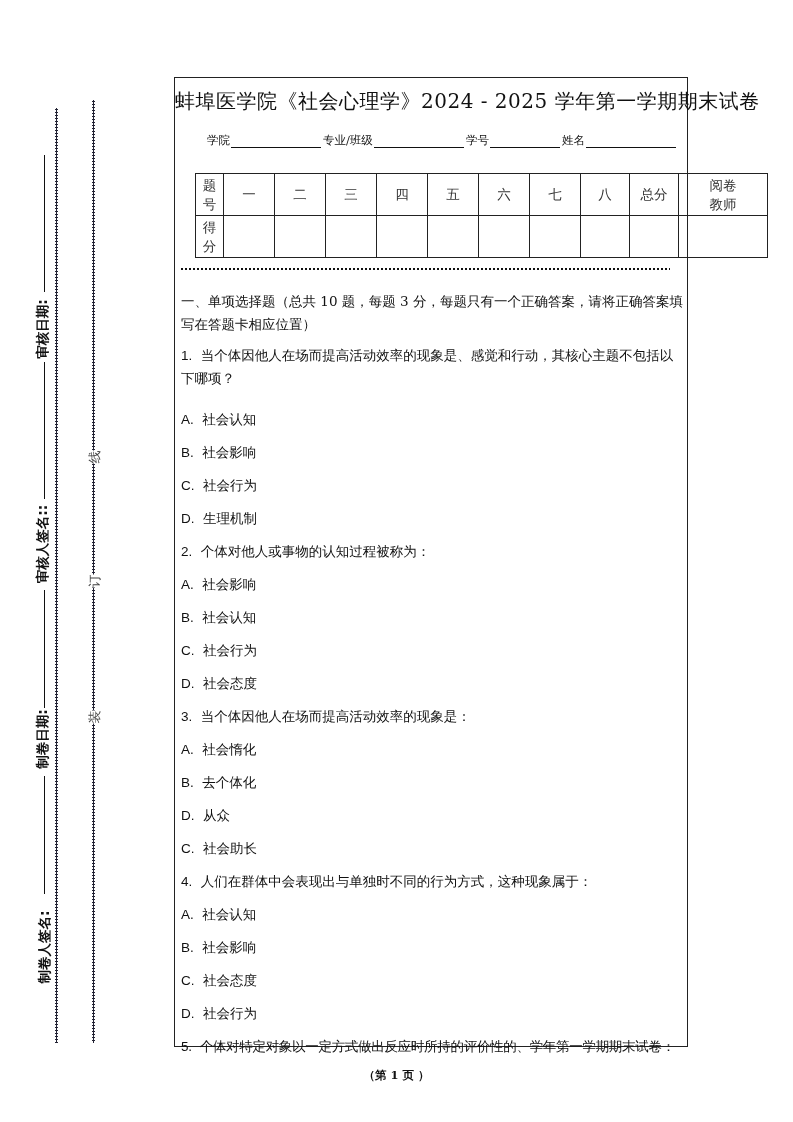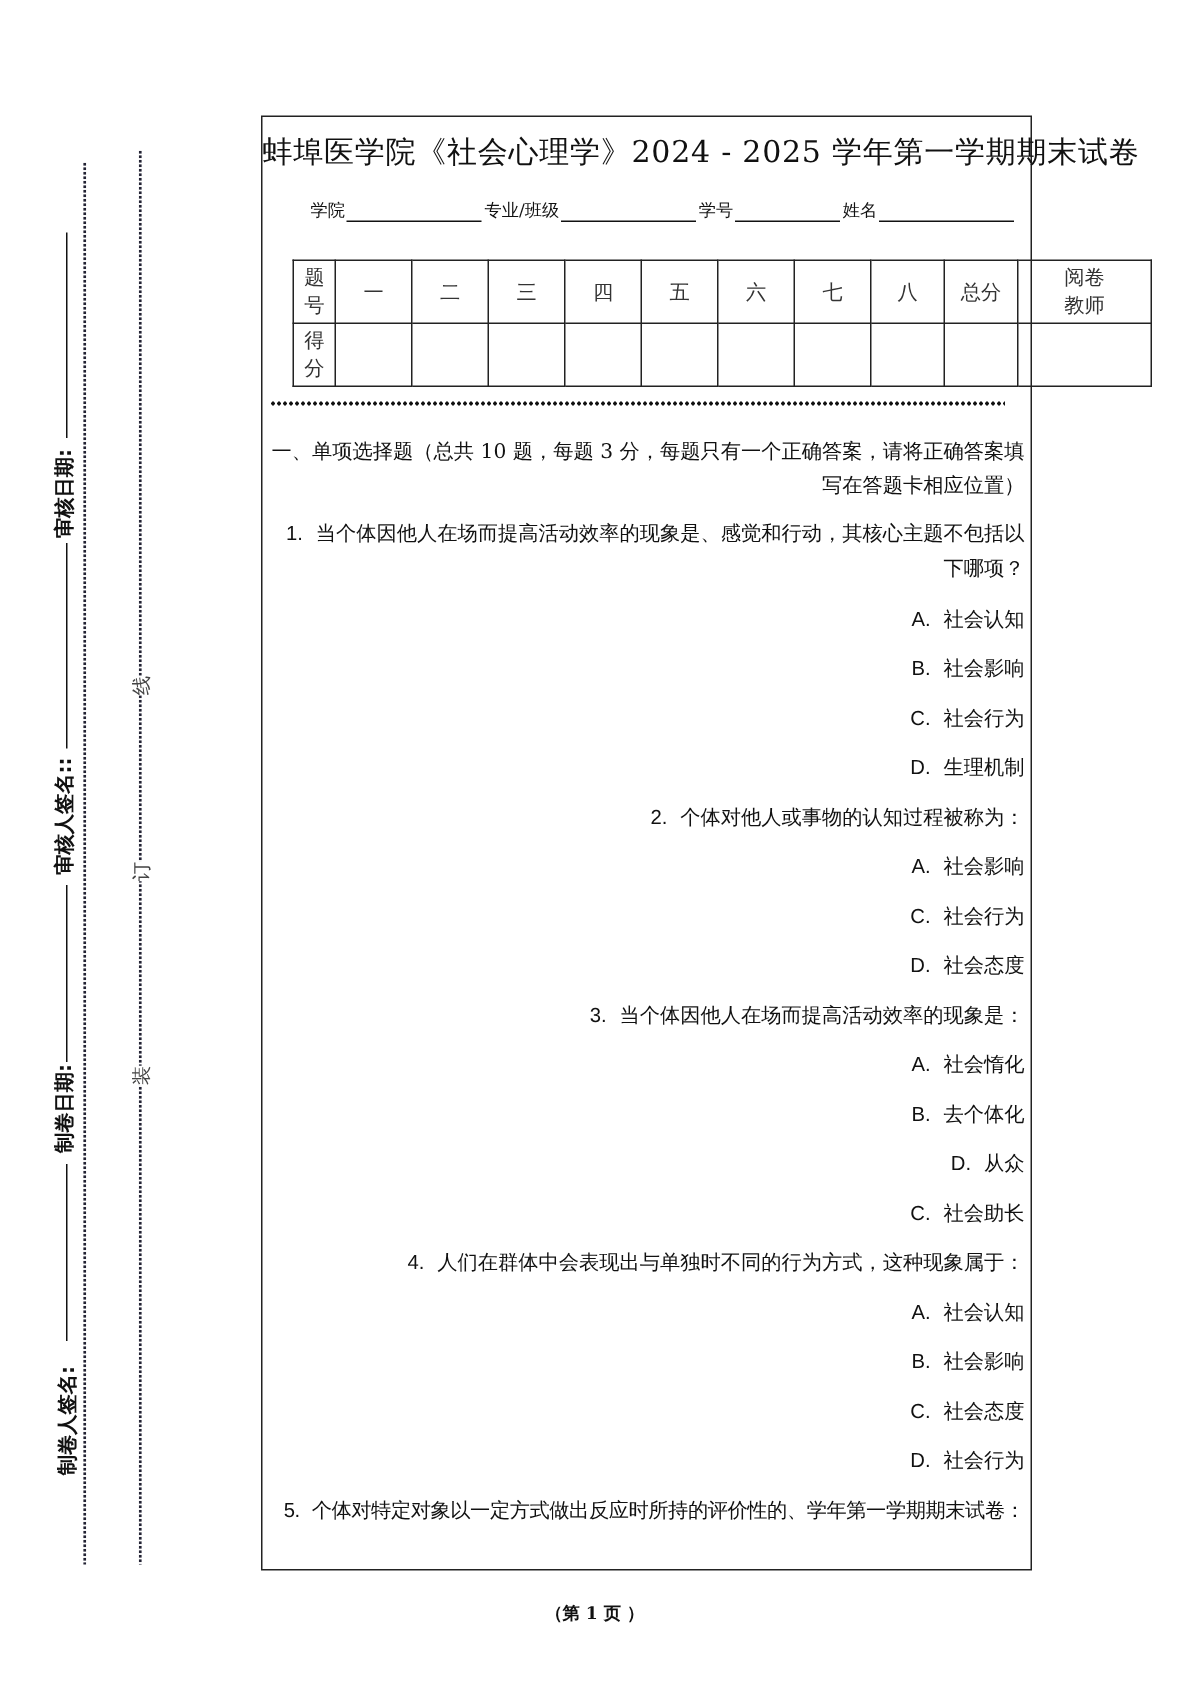--- a/index.html
+++ b/index.html
@@ -12,23 +12,23 @@
   .info-row { position:absolute; left:32px; top:55px; font-size:11.5px; display:flex; align-items:flex-end; white-space:nowrap; }
   .info-row .lbl { margin-right:1px; }
   .info-row .blank { display:inline-block; border-bottom:1px solid #111; height:12px; margin-right:2px; }
   table.score { position:absolute; left:20px; top:95px; border-collapse:collapse; width:573px; }
   table.score td { border:1px solid #222; text-align:center; vertical-align:middle; font-size:13.5px; padding:0; color:#333; }
   table.score tr { height:42px; }
   .vchar { font-size:13.5px; line-height:19px; }
   .dots { position:absolute; left:5px; right:17px; top:189px; height:4px;
           background-image: radial-gradient(circle, #111 1.1px, transparent 1.3px);
           background-size:4px 4px; background-repeat:repeat-x; }
-  .body-text { position:absolute; left:6px; top:212px; right:4px; font-size:13.5px;text-align:right; }
+  .body-text { position:absolute; left:6px; top:212px; right:4px; font-size:13.5px; }
   .para { line-height:23px; margin:0; }
-  .line { height:33px; line-height:23px; white-space:nowrap; }
+  .line { height:33px; line-height:38px; white-space:nowrap; }
   .section { line-height:23px; margin-bottom:8px; }
   .q { line-height:23px; margin-bottom:10px; }
   .qnum, .optl { font-family:"Liberation Sans", sans-serif; }
   .footer { position:absolute; top:1068px; left:0; width:793px; text-align:center; font-size:11.5px; font-weight:bold; }
   
   .vline-dot { position:absolute; width:3px;
                background-image: radial-gradient(circle, #223 1px, transparent 1.2px);
                background-size:3px 3px; background-repeat:repeat-y; }
   .side-label { position:absolute; transform:rotate(-90deg); transform-origin:center center;
                 font-family:"DejaVu Sans", "Liberation Sans", sans-serif; font-weight:bold; font-size:13.5px; white-space:nowrap; }
@@ -119,20 +119,21 @@
     <p class="para section">一、单项选择题（总共 10 题，每题 3 分，每题只有一个正确答案，请将正确答案填写在答题卡相应位置）</p>
 
     <p class="para q"><span class="qnum">1.</span>&nbsp;&nbsp;<span>当个体因他人在场而提高活动效率的现象是、感觉和行动，其核心主题不包括以下哪项？</span></p>
     <div class="line"><span class="optl">A.</span>&nbsp;&nbsp;<span>社会认知</span></div>
     <div class="line"><span class="optl">B.</span>&nbsp;&nbsp;<span>社会影响</span></div>
     <div class="line"><span class="optl">C.</span>&nbsp;&nbsp;<span>社会行为</span></div>
     <div class="line"><span class="optl">D.</span>&nbsp;&nbsp;<span>生理机制</span></div>
 
     <div class="line"><span class="qnum">2.</span>&nbsp;&nbsp;<span>个体对他人或事物的认知过程被称为：</span></div>
     <div class="line"><span class="optl">A.</span>&nbsp;&nbsp;<span>社会影响</span></div>
+    <div class="line"><span class="optl">B.</span>&nbsp;&nbsp;<span>社会认知</span></div>
     <div class="line"><span class="optl">C.</span>&nbsp;&nbsp;<span>社会行为</span></div>
     <div class="line"><span class="optl">D.</span>&nbsp;&nbsp;<span>社会态度</span></div>
 
     <div class="line"><span class="qnum">3.</span>&nbsp;&nbsp;<span>当个体因他人在场而提高活动效率的现象是：</span></div>
     <div class="line"><span class="optl">A.</span>&nbsp;&nbsp;<span>社会惰化</span></div>
     <div class="line"><span class="optl">B.</span>&nbsp;&nbsp;<span>去个体化</span></div>
     <div class="line"><span class="optl">D.</span>&nbsp;&nbsp;<span>从众</span></div>
     <div class="line"><span class="optl">C.</span>&nbsp;&nbsp;<span>社会助长</span></div>
 
     <div class="line"><span class="qnum">4.</span>&nbsp;&nbsp;<span>人们在群体中会表现出与单独时不同的行为方式，这种现象属于：</span></div>

